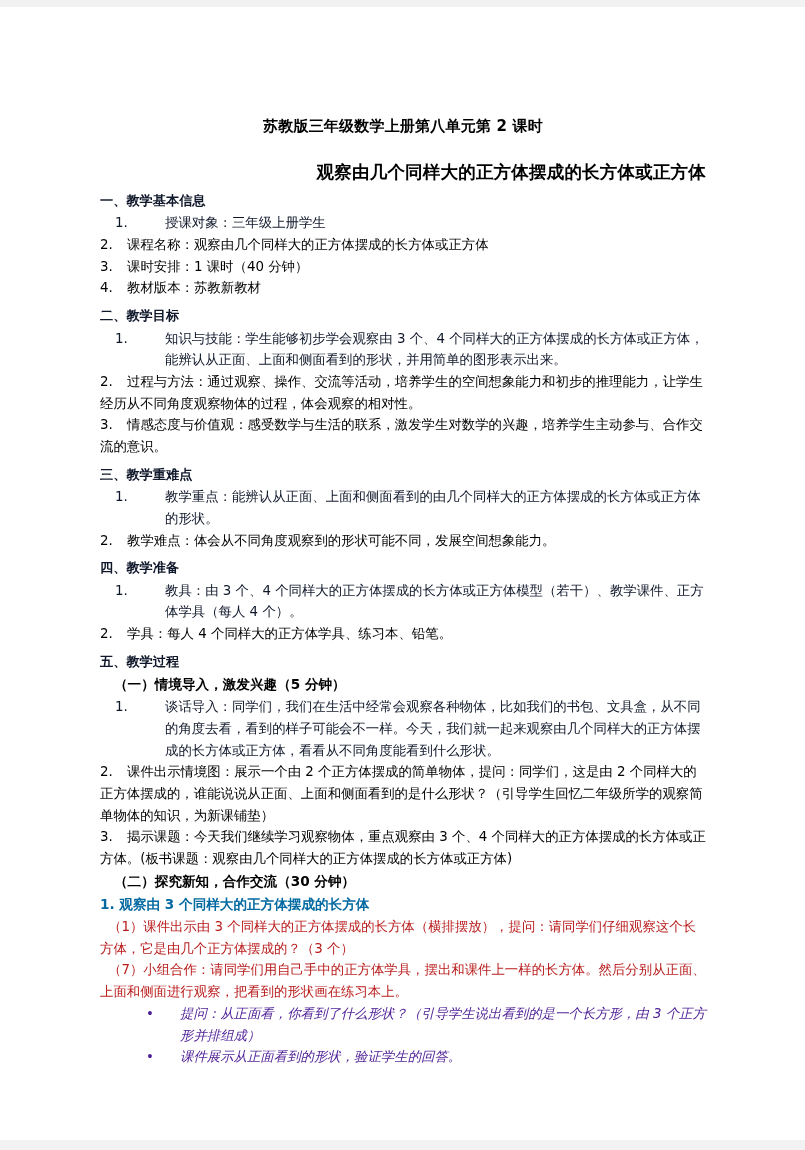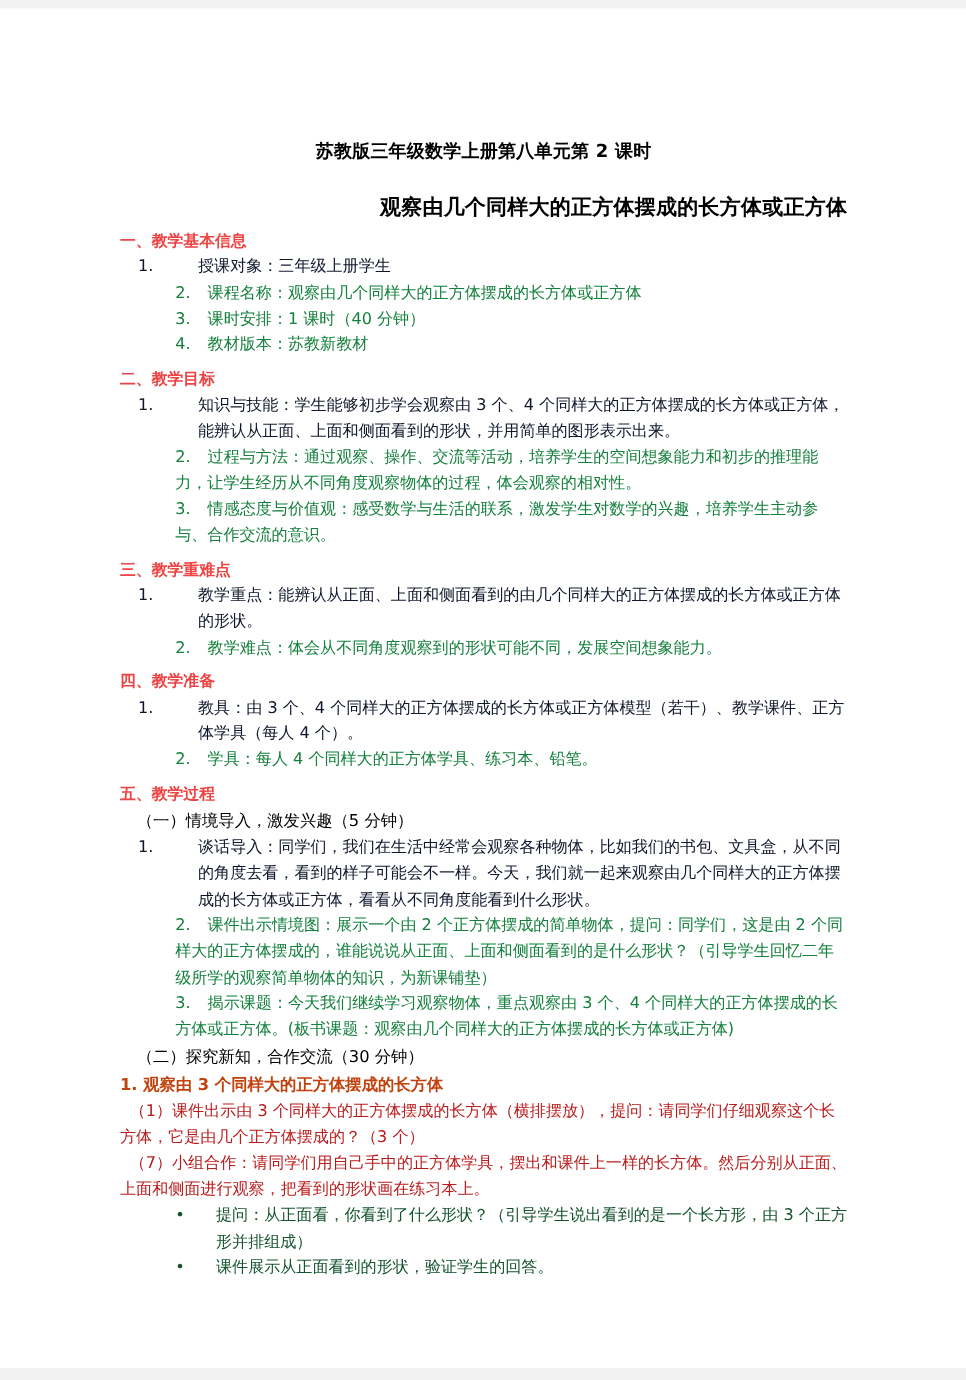--- a/index.html
+++ b/index.html
@@ -45,83 +45,83 @@
     font-size: 17.5px;
     color: #000;
     margin-top: 24px;
     letter-spacing: 0.2px;
   }
 
   
   .sec-head {
     font-weight: bold;
     font-size: 13.2px;
-    color: #ef4444;
+    color: #0f172a;
     line-height: 1.62;
     margin-top: 7px;
     font-family: Liberation Mono, monospace;
   }
   .sub-head {
-    font-weight: normal;
+    font-weight: bold;
     font-size: 13.6px;
     color: #000;
     line-height: 1.7;
     padding-left: 14px;
   }
   .sub-head-flush {
     font-weight: bold;
     font-size: 13.6px;
-    color: #c2410c;
+    color: #0369a1;
     line-height: 1.7;
     padding-left: 0;
   }
 
   
   .num-indent {
     font-size: 13.4px;
     color: #0f172a;
     line-height: 1.62;
     padding-left: 65px;
     text-indent: -25px;
   }
   .num-indent .n {
     display: inline-block;
     width: 25px;
   }
 
   
   .num-flush {
     font-size: 13.4px;
-    color: #15803d;
+    color: #000000;
     line-height: 1.62;
     padding-left: 0;
     text-indent: 0;
-    margin-left: 46px;
   }
   .num-flush .n {
     display: inline-block;
     width: 27px;
   }
 
   
   .paren-item {
     font-size: 13.4px;
     color: #b91c1c;
     line-height: 1.62;
     text-indent: 8px;
   }
 
   
   .bullet {
     font-size: 13.4px;
-    color: #14532d;
+    color: #4c1d95;
     line-height: 1.62;
     padding-left: 80px;
     text-indent: -17px;
     position: relative;
+    font-style: italic;
   }
   .bullet .dot {
     display: inline-block;
     width: 17px;
   }
 </style>
 </head>
 <body>
 
 <div class="page">

